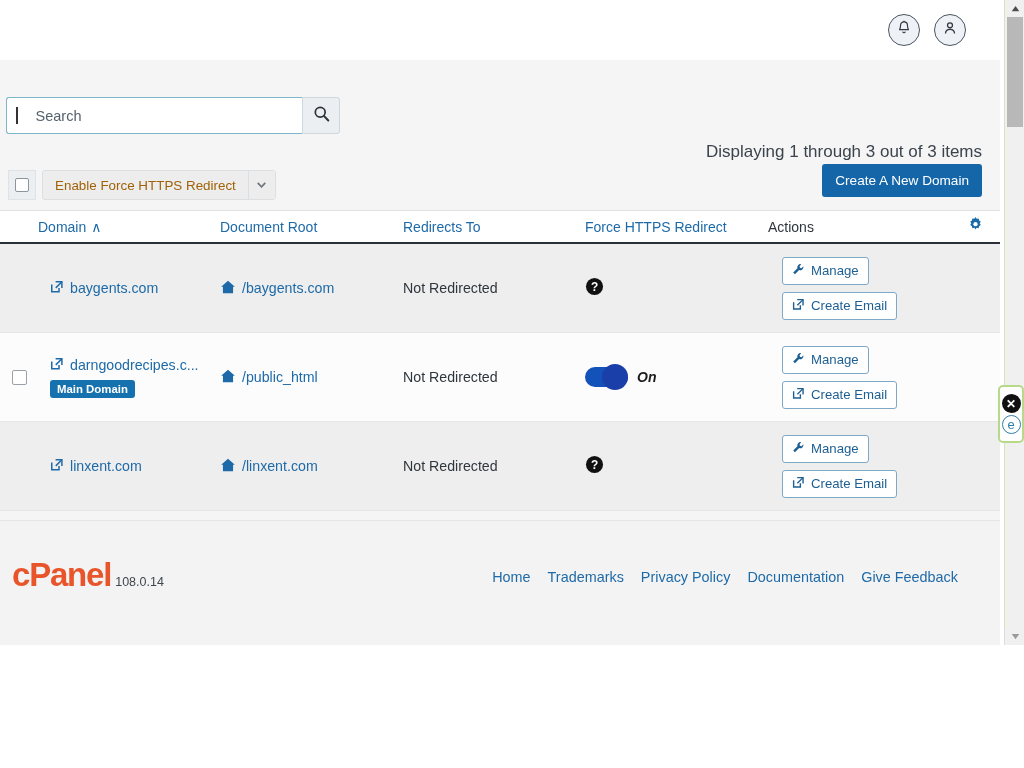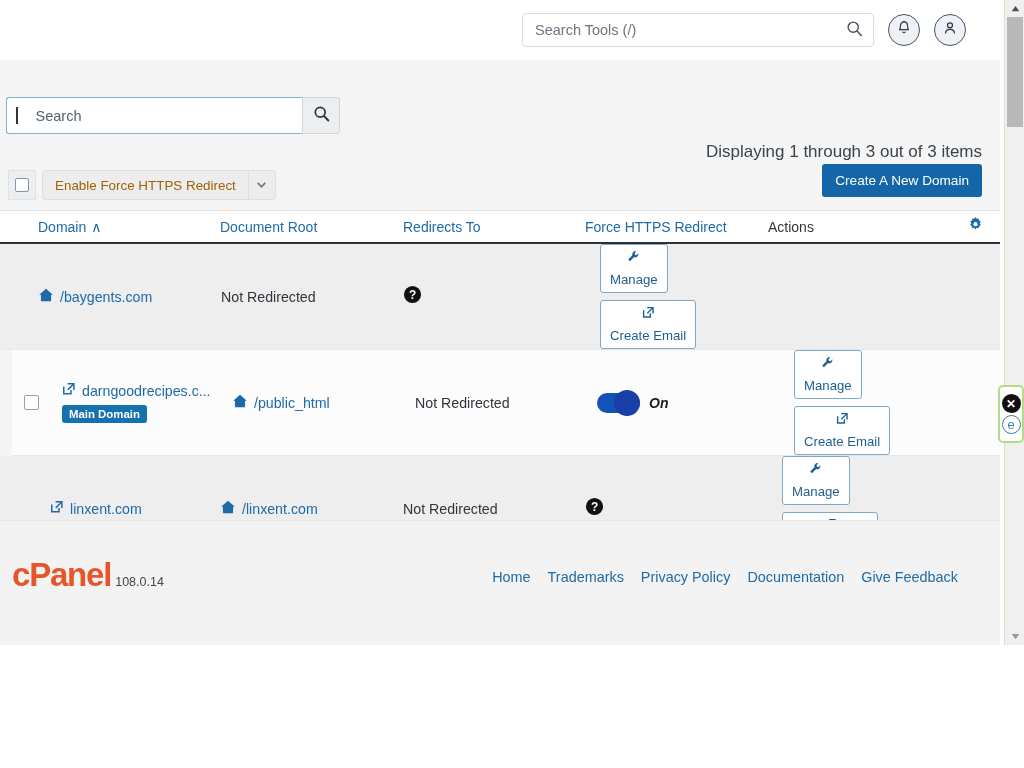--- a/index.html
+++ b/index.html
@@ -100,21 +100,21 @@
   .c-check { width: 38px; flex: none; display: flex; justify-content: center; }
   .c-domain { width: 182px; flex: none; }
   .c-docroot { width: 183px; flex: none; }
   .c-redirect { width: 182px; flex: none; }
   .c-https { width: 183px; flex: none; }
   .c-actions { width: 182px; flex: none; }
   .c-gear { flex: 1; display: flex; justify-content: center; }
 
   .trow { display: flex; align-items: stretch; border-bottom: 1px solid #e6e6e6; min-height: 89px; }
   .trow.shade { background: #eeeeee; }
-  .trow.plain { background: #fcfcfc; margin-left: 12px; }
+  .trow.plain { background: #fcfcfc; }
   .trow > div { display: flex; align-items: center; }
   .trow .c-domain { flex-direction: column; align-items: flex-start; justify-content: center; gap: 6px; padding-left: 12px; }
 
   .lnk { color: #1e6aa8; font-size: 14.2px; display: inline-flex; align-items: center; gap: 6px; }
   .badge {
     background: #1572ae; color: #fff; font-size: 11.4px;
     padding: 3px 7px; border-radius: 3px; font-weight: bold;
   }
   .notred { font-size: 14.2px; color: #2f363d; }
 
@@ -132,21 +132,21 @@
   .row-check {
     width: 15px; height: 15px; background: #fff;
     border: 1.4px solid #9aa1a8; border-radius: 2px;
   }
 
   .act-col { flex-direction: column !important; align-items: flex-start !important; justify-content: center; gap: 7px; padding-left: 14px; }
   .act-btn {
     border: 1.4px solid #7fa8c6; background: #ffffff; color: #1d5f92;
     border-radius: 3px; font-family: "Liberation Sans", sans-serif;
     font-size: 13.2px; padding: 5px 9px;
-    display: inline-flex; align-items: center; gap: 6px; white-space: nowrap; flex-direction: column;
+    display: inline-flex; align-items: center; gap: 6px; white-space: nowrap;
   }
 
   
   .footer {
     position: absolute; left: 0; top: 460px; width: 1000px; height: 125px;
     background: #f3f3f3; border-top: 1px solid #e6e6e6;
   }
   .cpanel-logo {
     position: absolute; left: 12px; top: 35px;
     display: flex; align-items: flex-end; gap: 4px;
@@ -189,29 +189,20 @@
   }
 </style>
 </head>
 <body>
 
 <div id="screen">
 
   <div class="page-col">
 
     <div class="topbar">
-      <div class="search-tools">
-        <input type="text" placeholder="Search Tools (/)" style="">
-        <span>
-          <svg width="17" height="17" viewBox="0 0 20 20">
-            <circle cx="8.5" cy="8.5" r="6" fill="none" stroke="#4a545e" stroke-width="1.7"></circle>
-            <line x1="13" y1="13" x2="18" y2="18.2" stroke="#4a545e" stroke-width="1.9" stroke-linecap="round"></line>
-          </svg>
-        </span>
-      </div>
 
       <div class="icon-btn-circle">
         <span>
           <svg width="16" height="16" viewBox="0 0 20 20">
             <path d="M10 2.4c-2.6 0-4.3 1.9-4.3 4.3 0 3.6-1.2 4.6-1.2 5.4h11c0-.8-1.2-1.8-1.2-5.4 0-2.4-1.7-4.3-4.3-4.3z" fill="none" stroke="#2f3740" stroke-width="1.5" stroke-linejoin="round"></path>
             <path d="M8.3 14.6c.3.9.9 1.4 1.7 1.4s1.4-.5 1.7-1.4" fill="none" stroke="#2f3740" stroke-width="1.4"></path>
             <line x1="10" y1="1" x2="10" y2="2.5" stroke="#2f3740" stroke-width="1.4"></line>
           </svg>
         </span>
       </div>
@@ -292,20 +283,32 @@
               <svg width="17" height="17" viewBox="0 0 20 20">
                 <path d="M10 1.3l1.3 2 2.4-.5.5 2.4 2 1.3-1.2 2.1 1.2 2.1-2 1.3-.5 2.4-2.4-.5-1.3 2-1.3-2-2.4.5-.5-2.4-2-1.3 1.2-2.1L3.8 6.5l2-1.3.5-2.4 2.4.5z" fill="#1a6ba8"></path>
                 <circle cx="10" cy="9.7" r="2.5" fill="#ffffff"></circle>
               </svg>
             </span>
           </div>
         </div>
 
         <div class="trow shade">
           <div class="c-check"></div>
+          <div class="c-domain">
+            <a class="lnk">
+              <span>
+                <svg width="14" height="14" viewBox="0 0 16 16">
+                  <path d="M2 5.2v8.3h8.3V9" fill="none" stroke="#1e6aa8" stroke-width="1.7"></path>
+                  <path d="M6.4 2h7.2v7.2" fill="none" stroke="#1e6aa8" stroke-width="1.7"></path>
+                  <line x1="6.6" y1="9" x2="13.3" y2="2.3" stroke="#1e6aa8" stroke-width="1.7"></line>
+                </svg>
+              </span>
+              <span>baygents.com</span>
+            </a>
+          </div>
           <div class="c-docroot">
             <a class="lnk">
               <span>
                 <svg width="16" height="16" viewBox="0 0 18 18">
                   <path d="M9 2L1.3 8.6h2V16h11.4V8.6h2z" fill="#1e6aa8"></path>
                 </svg>
               </span>
               <span>/baygents.com</span>
             </a>
           </div>

